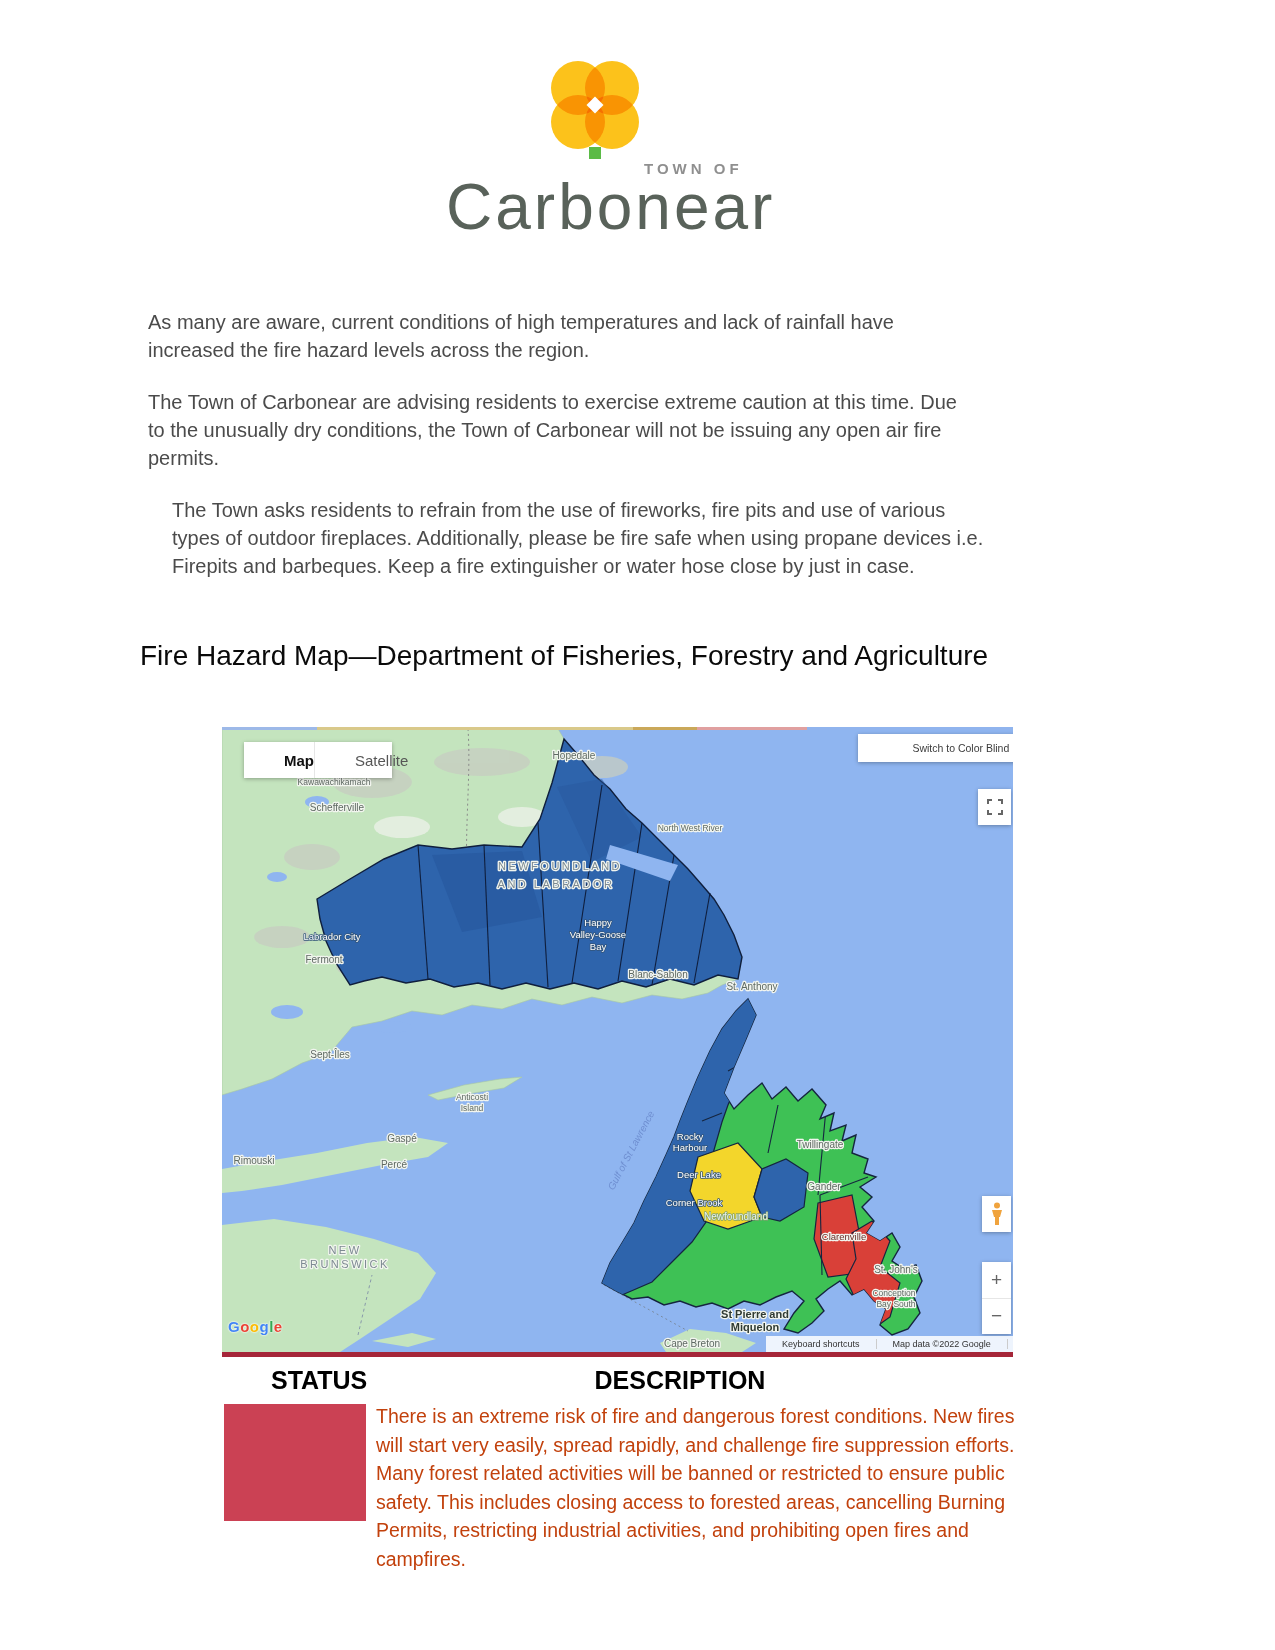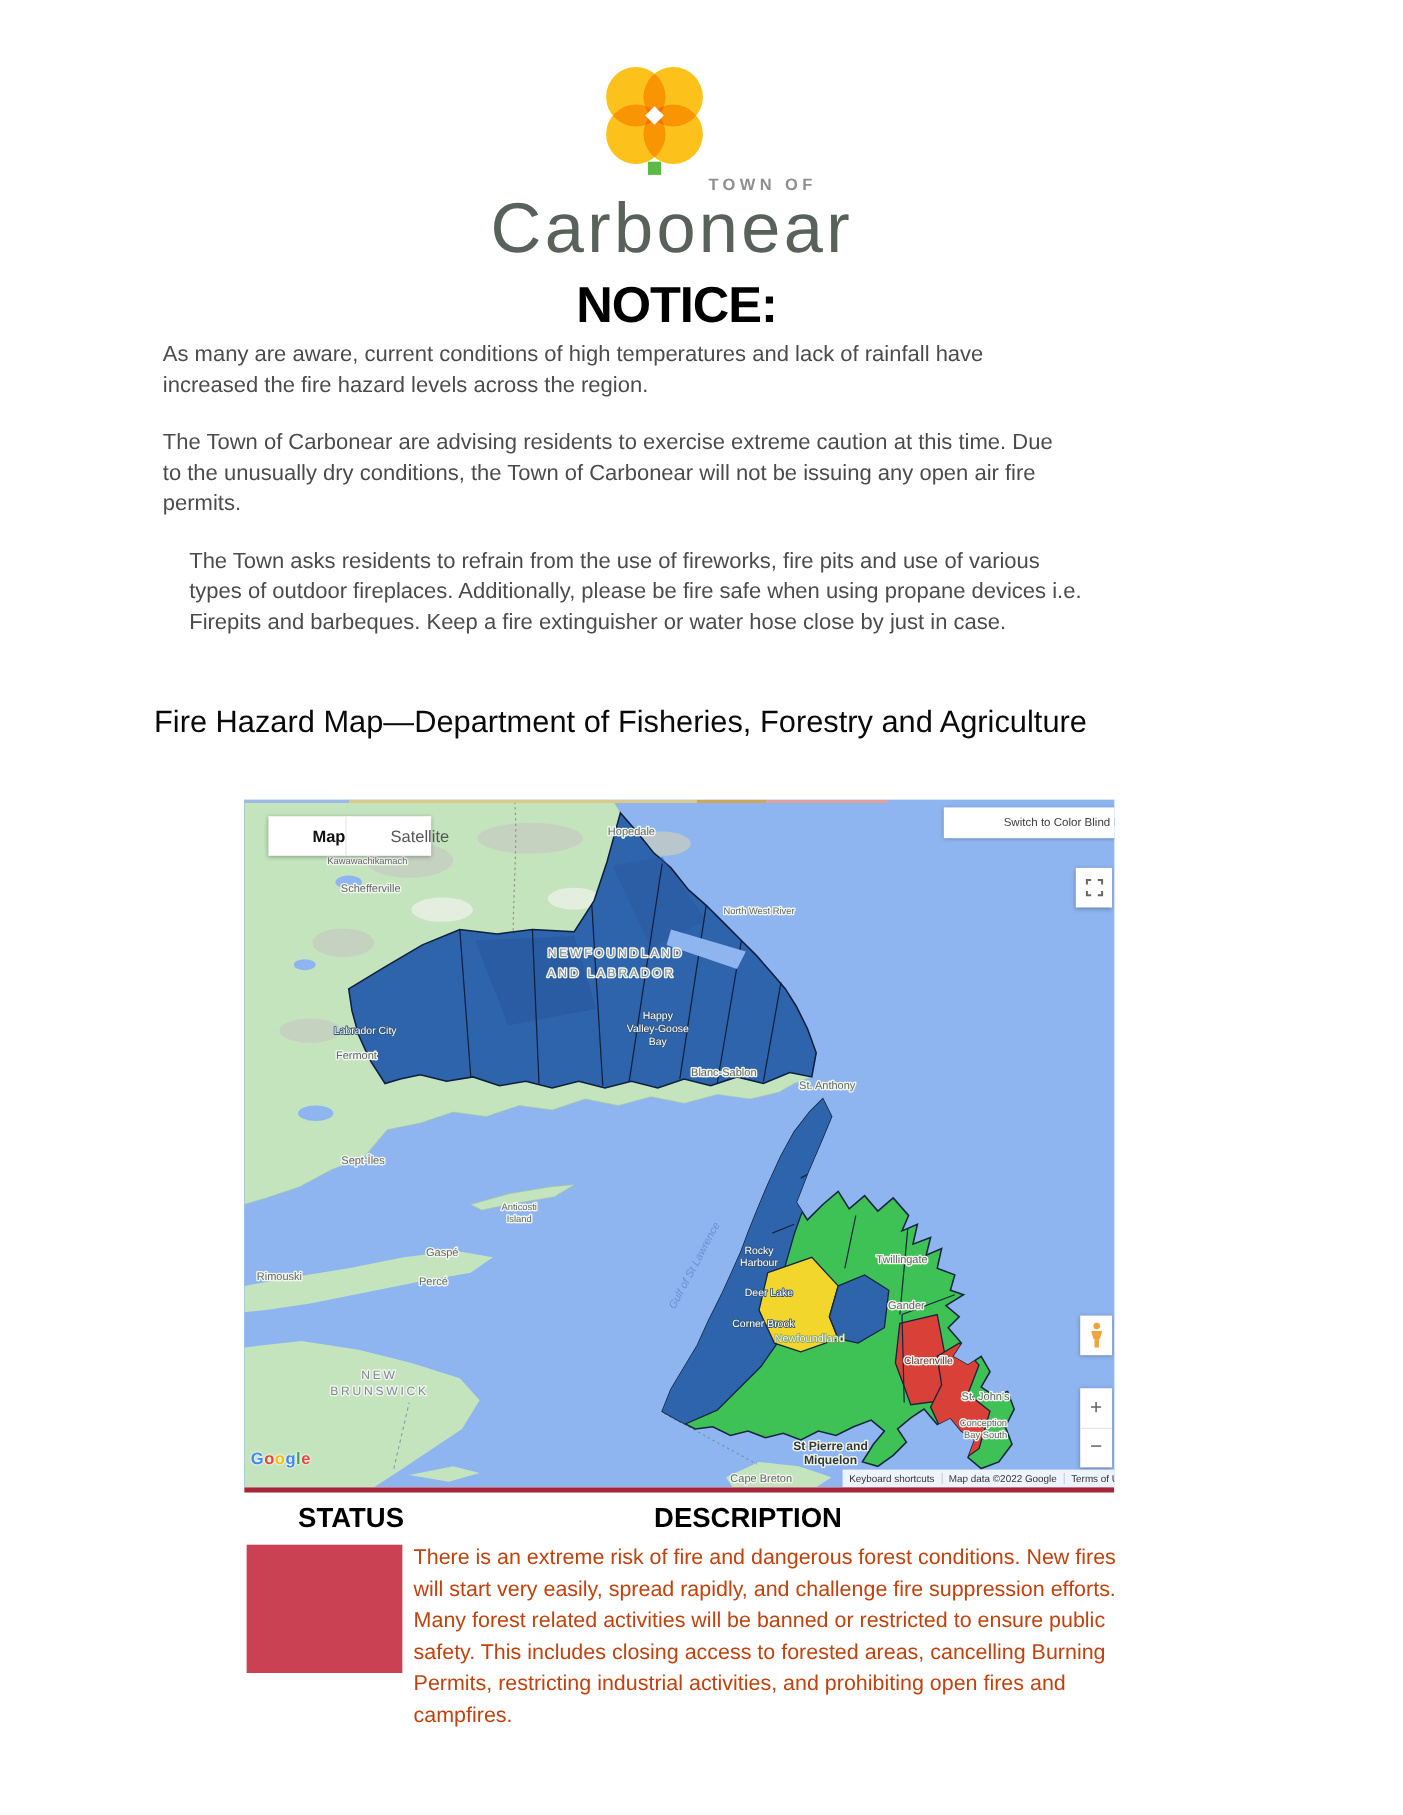--- a/index.html
+++ b/index.html
@@ -32,21 +32,21 @@
                   justify-content:center;font-size:10.5px;color:#3c3c3c;padding-left:48px;}
   #ctl-fullscreen{left:756px;top:62px;width:33px;height:36px;display:flex;align-items:center;justify-content:center;}
   #ctl-pegman{left:760px;top:469px;width:29px;height:36px;display:flex;align-items:center;justify-content:center;}
   #ctl-zoom{left:760px;top:535px;width:29px;height:72px;display:flex;flex-direction:column;}
   #ctl-zoom .z{flex:1;display:flex;align-items:center;justify-content:center;font-size:19px;color:#666;cursor:pointer;}
   #zoom-in{border-bottom:1px solid #e6e6e6;}
   #google-logo{left:6px;top:591px;font-size:15px;font-weight:bold;letter-spacing:.5px;
                text-shadow:0 0 2px #fff,0 0 2px #fff;}
   #attribution{left:544px;top:609px;height:16px;right:0;background:rgba(255,255,255,.85);
                display:flex;align-items:center;font-size:9px;color:#333;}
-  #attribution .seg{padding:0 6px;border-right:1px solid #ccc;white-space:nowrap;cursor:pointer;}
+  #attribution .seg{padding:0 16px;border-right:1px solid #ccc;white-space:nowrap;cursor:pointer;}
   #attribution .seg:last-child{border-right:none;}
 
   
   text{font-family:"Liberation Sans",sans-serif;}
   .mlbl{fill:#5f6a63;font-size:10px;text-anchor:middle;paint-order:stroke;stroke:#f2f5ef;
         stroke-width:2.5px;stroke-linejoin:round;}
   .sm{font-size:8.5px;}
   .wt{fill:#ffffff;stroke:#33557a;stroke-width:1.6px;font-size:9.5px;}
   .rg{fill:#7d8a92;letter-spacing:2.5px;font-size:11px;}
   .wa{fill:#6f8fd1;font-style:italic;stroke:none;font-size:10px;text-anchor:middle;}
@@ -72,21 +72,20 @@
       <circle cx="72" cy="28" r="27" fill="#FCC21B" style="mix-blend-mode:multiply"></circle>
       <circle cx="38" cy="62" r="27" fill="#FCC21B" style="mix-blend-mode:multiply"></circle>
       <circle cx="72" cy="62" r="27" fill="#FCC21B" style="mix-blend-mode:multiply"></circle>
     </g>
     <rect x="49" y="39" width="12" height="12" fill="#fff" transform="rotate(45 55 45)"></rect>
     <rect x="49" y="87" width="12" height="12" fill="#5BBB46"></rect>
   </svg>
   <div class="abs" id="town-of">TOWN OF</div>
   <div class="abs" id="carbonear">Carbonear</div>
 
-  <div class="abs" id="notice-heading">NOTICE:</div>
   <div class="abs para" id="para-1">As many are aware, current conditions of high temperatures and lack of rainfall have increased the fire hazard levels across the region.</div>
   <div class="abs para" id="para-2">The Town of Carbonear are advising residents to exercise extreme caution at this time.  Due to the unusually dry conditions, the Town of Carbonear will not be issuing any open air fire permits.</div>
   <div class="abs para" id="para-3">The Town asks residents to refrain from the use of fireworks, fire pits and use of various types of outdoor fireplaces.  Additionally, please be fire safe when using propane devices i.e. Firepits and barbeques.  Keep a fire extinguisher or water hose close by just in case.</div>
 
   <div class="abs" id="map-title">Fire Hazard Map—Department of Fisheries, Forestry and Agriculture</div>
 
   <div class="abs" id="map">
     <svg width="791" height="625" viewBox="0 0 791 625">
       <defs>
         <clipPath id="nfclip">

